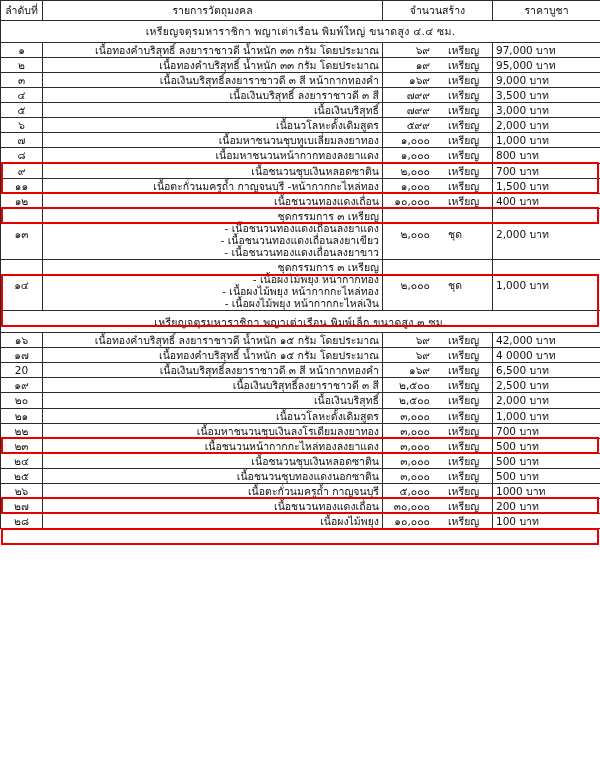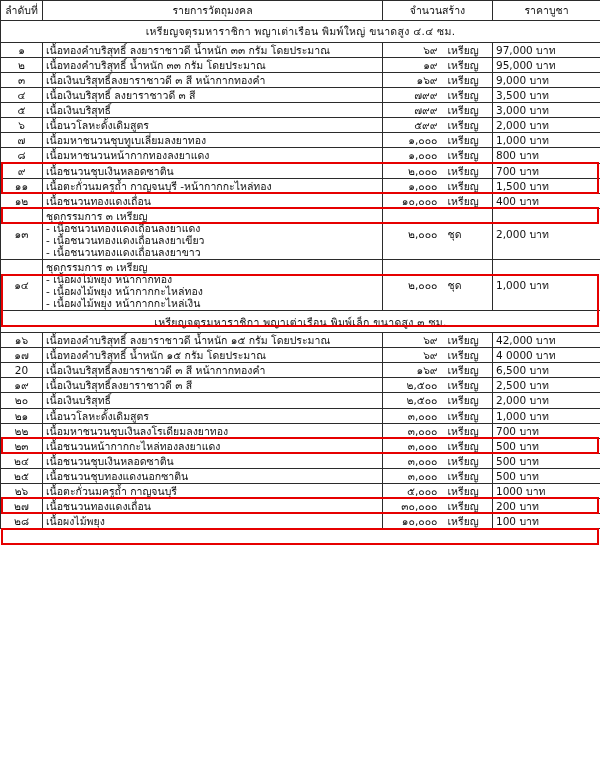--- a/index.html
+++ b/index.html
@@ -44,44 +44,44 @@
     text-align: center;
     font-weight: normal;
     font-size: 10.5px;
     height: 20px;
   }
   td.no {
     text-align: center;
     font-size: 11px;
   }
   td.desc {
-    text-align: left;
+    text-align: right;
     padding-left: 5px;
     font-size: 11px;
   }
   td.qty {
     text-align: center;
     font-size: 11px;
   }
   td.price {
     padding-right: 10px;
     font-size: 11px;
   }
   td.section {
     text-align: center;
     font-size: 12px;
     font-weight: normal;
     letter-spacing: .3px;
     height: 22px;
   }
   .qty-inner {
     display: flex;
-    justify-content: center;
+    justify-content: flex-start;
     align-items: center;
-    gap: 10px;
+    gap: 18px;
     white-space: nowrap;
   }
   .qty-num { min-width: 44px; text-align: right; }
   .qty-unit { min-width: 34px; text-align: left; }
 
   .multiline {
     white-space: pre-line;
     line-height: 1.32;
     padding-top: 2px;
     padding-bottom: 2px;

